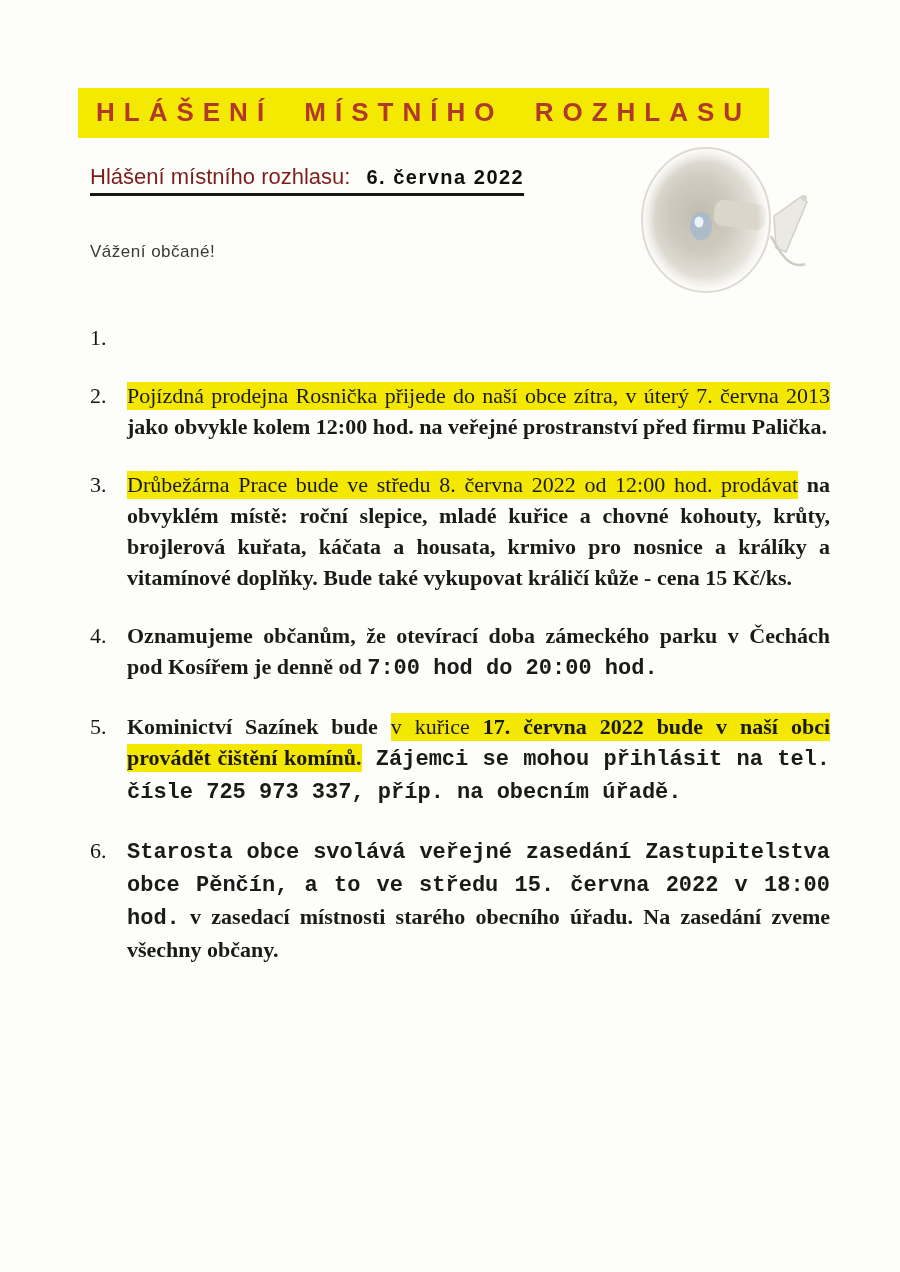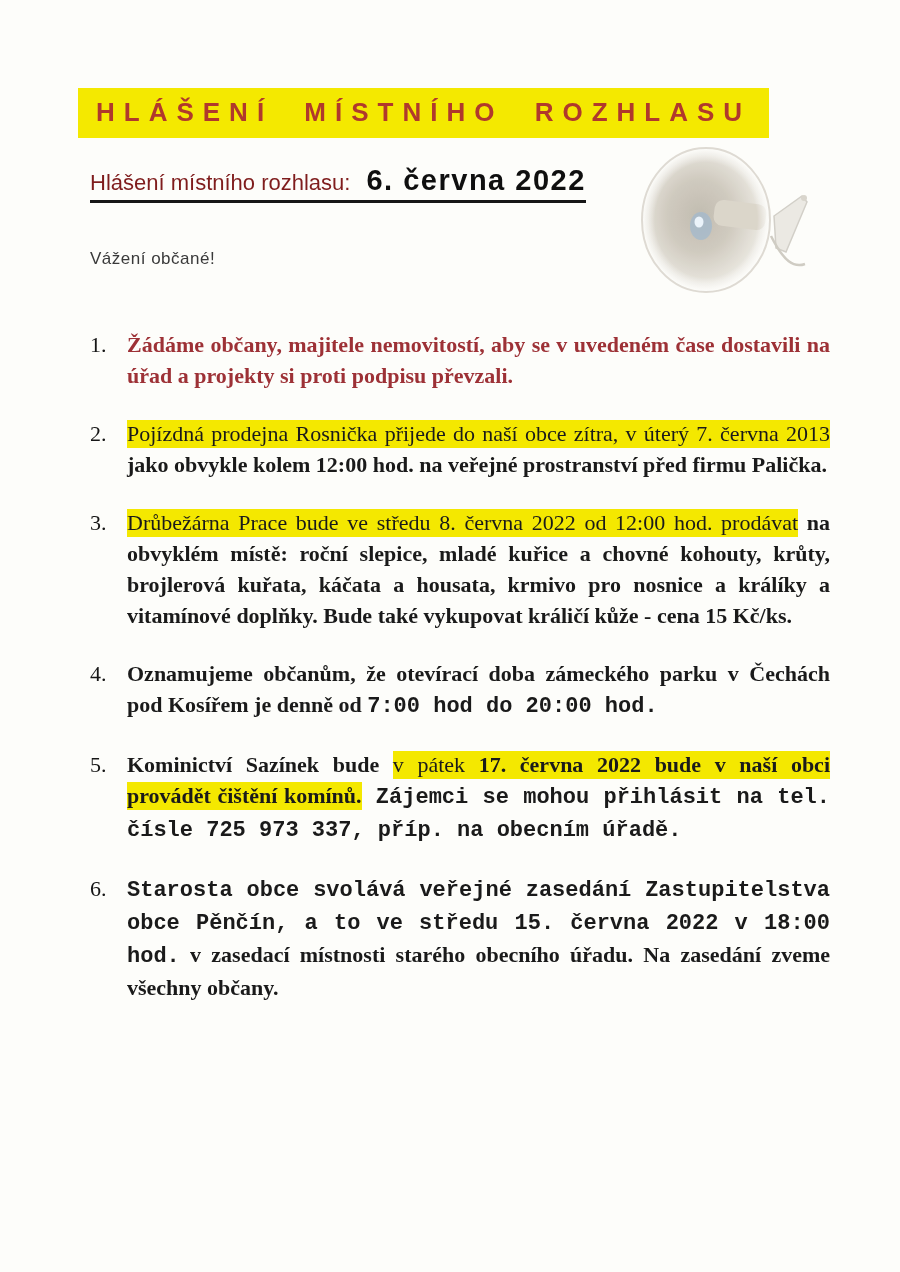--- a/index.html
+++ b/index.html
@@ -41,21 +41,21 @@
   
   .subtitle{
     display:inline-block;
     margin-top:26px;
     border-bottom:3px solid #161616;
     padding-bottom:3px;
     font-family:"Liberation Sans", sans-serif;
   }
   .sub-label{font-size:22px;color:#7f1d1d;}
   .sub-date{
-    font-size:29px;font-weight:bold;color:#0f0f0f;
+    font-size:20px;font-weight:bold;color:#0f0f0f;
     margin-left:16px;letter-spacing:1.5px;
   }
   
   .megaphone{
     position:absolute;left:626px;top:140px;
     width:200px;height:170px;
     opacity:0.92;
   }
   
   .salutation{
@@ -128,21 +128,20 @@
     </div>
   </div>
 
   <p class="salutation">Vážení občané!</p>
 
   <ol class="announcements">
 
     <li class="item">
       <span class="num">1.</span>
       <div class="item-body">
-        <p class="para"><span class="seg red-bold">Žádáme občany, majitele nemovitostí, aby se v uvedeném čase dostavili na úřad a projekty si proti podpisu převzali.</span></p>
       </div>
     </li>
 
     <li class="item">
       <span class="num">2.</span>
       <div class="item-body">
         <p class="para"><span class="seg highlight">Pojízdná prodejna Rosnička přijede do naší obce zítra, v úterý 7. června 2013</span><span class="seg normal"> jako obvykle kolem 12:00 hod. na veřejné prostranství před firmu Palička.</span></p>
       </div>
     </li>
 
@@ -156,21 +155,21 @@
     <li class="item">
       <span class="num">4.</span>
       <div class="item-body">
         <p class="para"><span class="seg normal">Oznamujeme občanům, že otevírací doba zámeckého parku v Čechách pod Kosířem je denně od </span><span class="seg bold">7:00 hod do 20:00 hod.</span></p>
       </div>
     </li>
 
     <li class="item">
       <span class="num">5.</span>
       <div class="item-body">
-        <p class="para"><span class="seg normal">Kominictví Sazínek bude </span><span class="seg highlight">v pátek </span><span class="seg highlight-bold">17. června 2022 bude v naší obci provádět čištění komínů.</span><span class="seg bold"> Zájemci se mohou přihlásit na tel. čísle 725 973 337, příp. na obecním úřadě.</span></p>
+        <p class="para"><span class="seg normal">Kominictví Sazínek bude </span><span class="seg highlight">v kuřice </span><span class="seg highlight-bold">17. června 2022 bude v naší obci provádět čištění komínů.</span><span class="seg bold"> Zájemci se mohou přihlásit na tel. čísle 725 973 337, příp. na obecním úřadě.</span></p>
       </div>
     </li>
 
     <li class="item">
       <span class="num">6.</span>
       <div class="item-body">
         <p class="para"><span class="seg bold">Starosta obce svolává veřejné zasedání Zastupitelstva obce Pěnčín, a to ve středu 15. června 2022 v 18:00 hod.</span><span class="seg normal"> v zasedací místnosti starého obecního úřadu. Na zasedání zveme všechny občany.</span></p>
       </div>
     </li>
 

